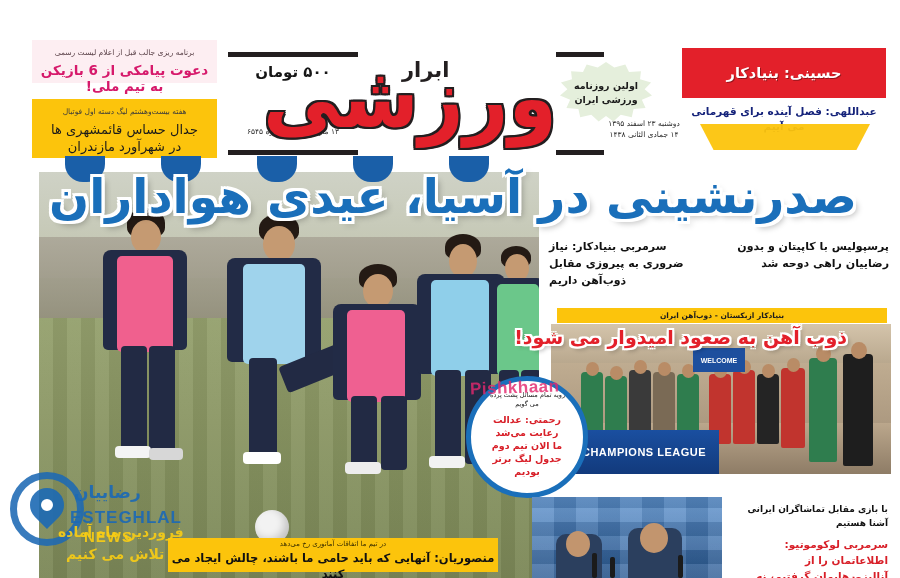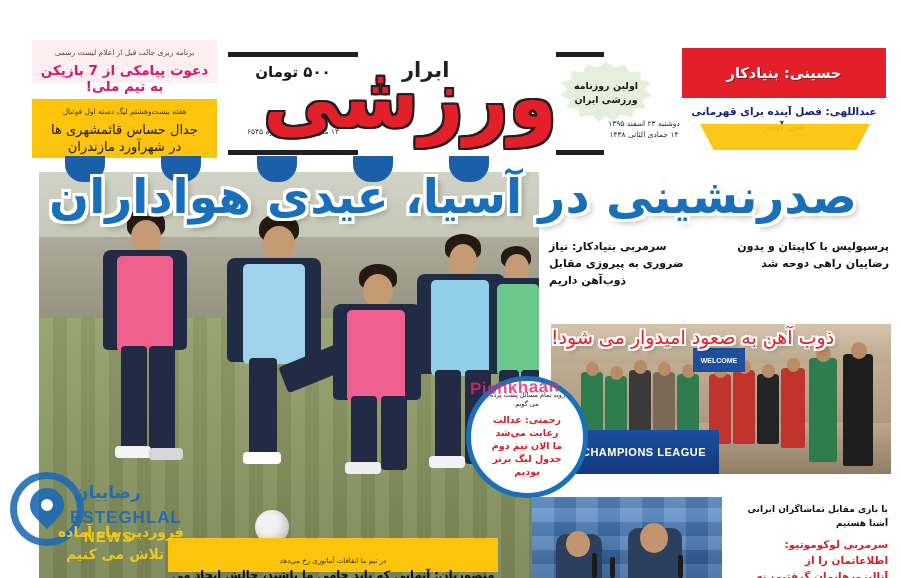--- a/index.html
+++ b/index.html
@@ -373,21 +373,21 @@
   }
 
   
   .red-over {
     position: absolute;
     left: 548px;
     top: 164px;
     width: 296px;
     text-align: left;
     font-size: 19px;
-    font-weight: normal;
+    font-weight: bold;
     color: #e3202a;
     line-height: 26px;
     white-space: nowrap;
     text-shadow:
       2px 0 0 #fff, -2px 0 0 #fff, 0 2px 0 #fff, 0 -2px 0 #fff,
       2px 2px 0 #fff, -2px -2px 0 #fff, 2px -2px 0 #fff, -2px 2px 0 #fff,
       3px 3px 4px rgba(0,0,0,.3);
   }
 
   
@@ -472,21 +472,21 @@
   .bottom-band {
     position: absolute;
     left: 168px;
     top: 538px;
     width: 330px;
     height: 34px;
     background: #fcc40c;
     color: #111111;
     text-align: center;
     box-sizing: border-box;
-    padding-top: 18px;
+    padding-top: 1px;
   }
   .bb-kicker { font-size: 7px; line-height: 11px; color:#3a2f00; }
   .bb-head   { font-size: 11.5px; font-weight: bold; line-height: 16px; }
 
   
   .wm-esteghlal {
     position:absolute;
     left: 8px; top: 466px;
     width: 190px; height: 104px;
   }
@@ -542,21 +542,21 @@
   <div class="masthead">
 
     <div class="rule rule-top-left"></div>
     <div class="rule rule-top-mid"></div>
     <div class="rule rule-bot-mid"></div>
     <div class="rule rule-top-right"></div>
     <div class="rule rule-bot-right"></div>
 
     <div class="promo promo-pink">
       <div class="promo-kicker">برنامه ریزی جالب قبل از اعلام لیست رسمی</div>
-      <div class="promo-head">دعوت پیامکی از 7 بازیکن</div>
+      <div class="promo-head">دعوت پیامکی از 6 بازیکن</div>
       <div class="promo-head">به تیم ملی!</div>
     </div>
 
     <div class="promo promo-yellow">
       <div class="promo-kicker">هفته بیست‌وهشتم لیگ دسته اول فوتبال</div>
       <div class="promo-head">جدال حساس قائمشهری ها</div>
       <div class="promo-head">در شهرآورد مازندران</div>
     </div>
 
     <div class="pricebox">
@@ -660,20 +660,21 @@
       <div class="brandcircle" style="left:406px;"></div>
     </div>
 
     <div class="headline">صدرنشینی در آسیا، عیدی هواداران</div>
 
     <div class="rcol">
       <div class="rcol-block">پرسپولیس با کاپیتان و بدون رضاییان راهی دوحه شد</div>
       <div class="rcol-block left">سرمربی بنیادکار: نیاز ضروری به پیروزی مقابل ذوب‌آهن داریم</div>
     </div>
 
+    <div class="ykicker">بنیادکار ازبکستان - ذوب‌آهن ایران</div>
 
     <div class="photo-group">
       <div class="pg-ceiling"></div>
       <div class="pg-floor"></div>
 
       <div class="pg-person" style="left:30px;  top:48px; width:22px; height:72px; background:#2f7d4e;"></div>
       <div class="pg-head" style="left:35px; top:38px; width:13px; height:14px;"></div>
       <div class="pg-person" style="left:54px;  top:52px; width:22px; height:68px; background:#2f7d4e;"></div>
       <div class="pg-head" style="left:59px; top:42px; width:13px; height:14px;"></div>
       <div class="pg-person" style="left:78px;  top:46px; width:22px; height:74px; background:#3a3a3a;"></div>

